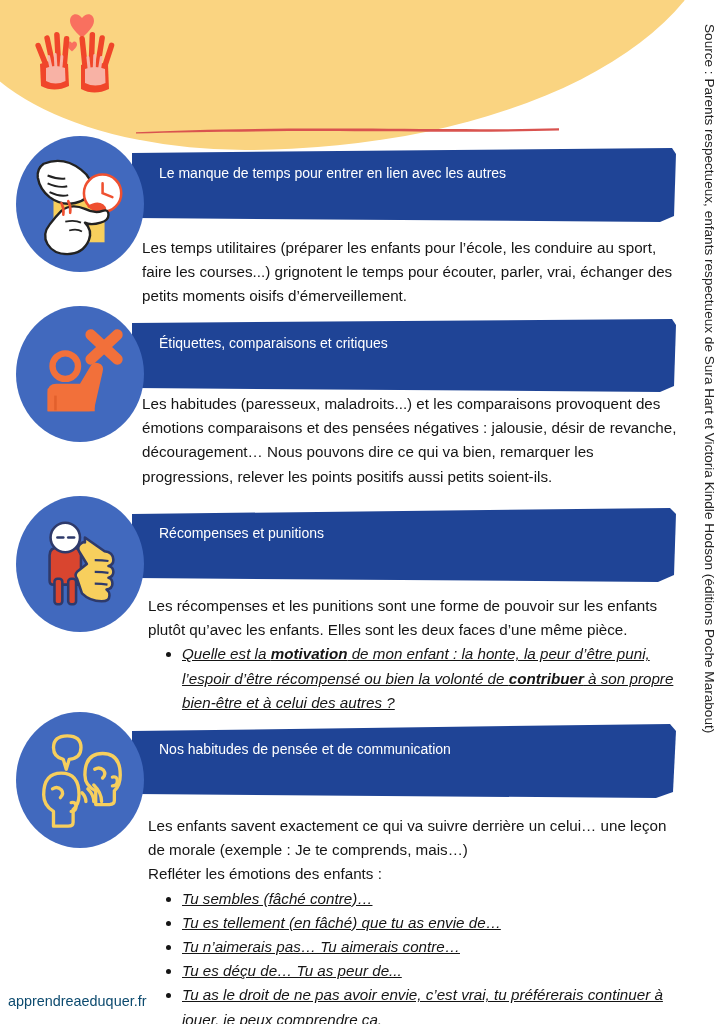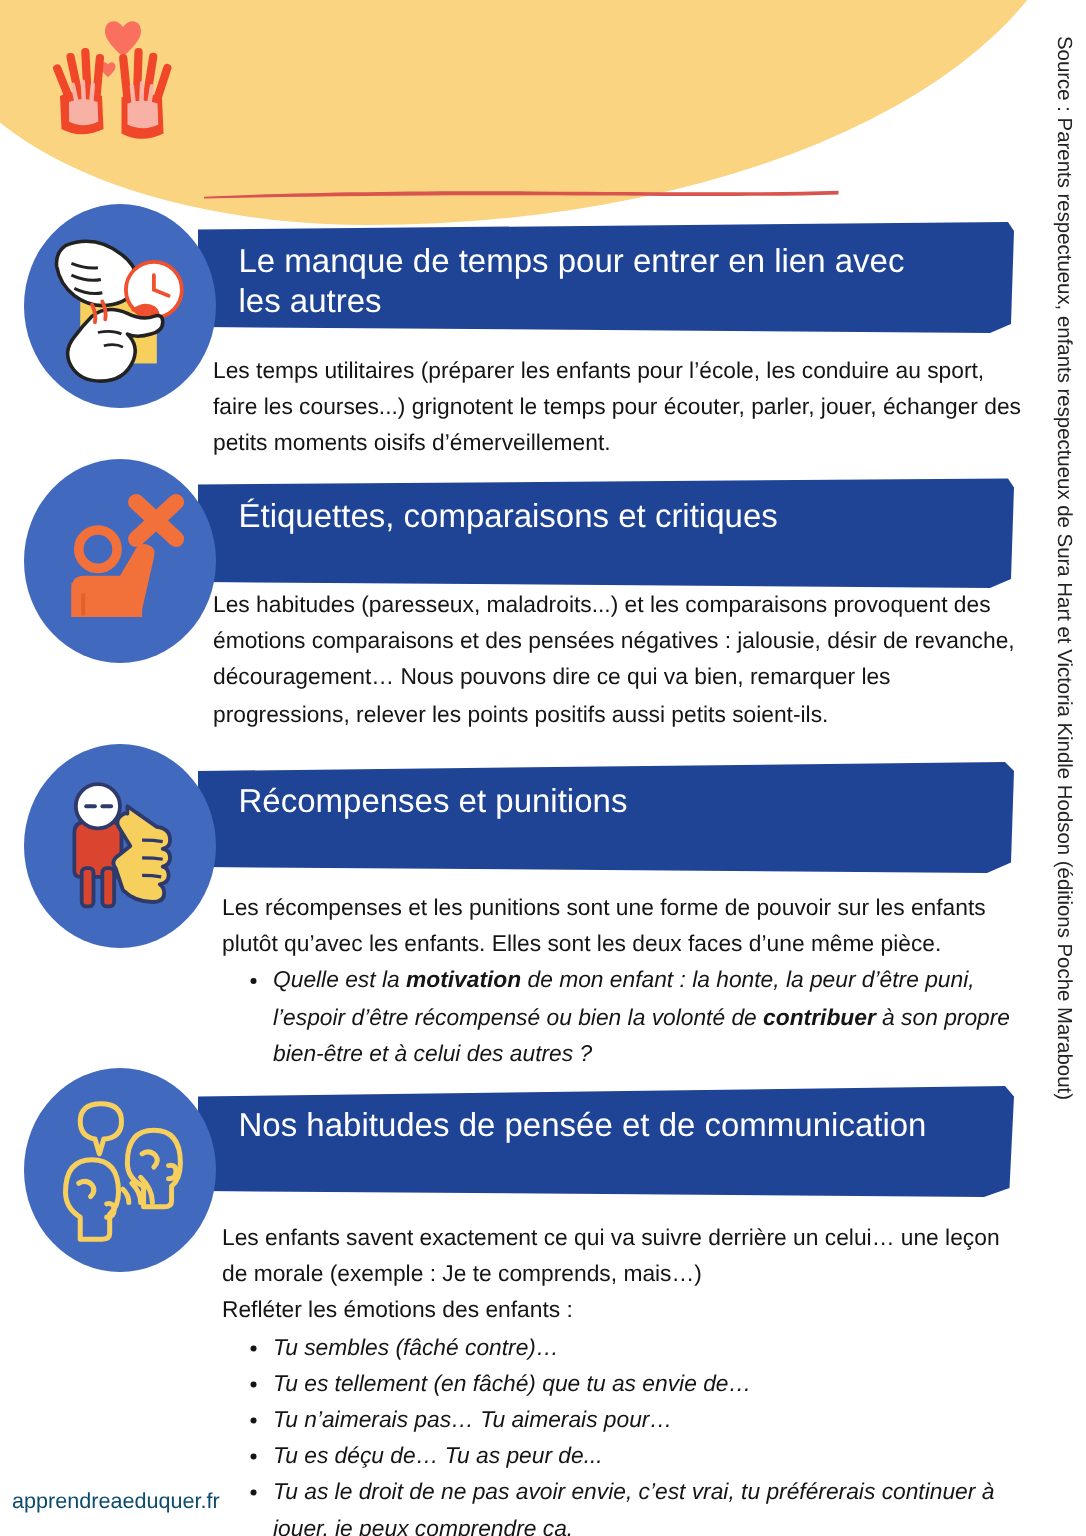--- a/index.html
+++ b/index.html
@@ -55,31 +55,31 @@
     display:flex;align-items:center;justify-content:center;
   }
   .icon-circle svg{display:block;}
   .banner{
     position:absolute;left:132px;top:12px;
     width:545px;height:74px;z-index:3;
   }
   .banner svg{position:absolute;left:0;top:0;}
   .banner-title{
     position:absolute;left:27px;top:12px;width:470px;
-    color:#ffffff;font-size:22px;line-height:27px;
+    color:#ffffff;font-size:14px;line-height:27px;
     z-index:4;
   }
   .body-text{
     position:absolute;left:142px;width:540px;
     font-size:15.2px;line-height:24.2px;color:#151515;
     z-index:2;
   }
   .body-text b{font-weight:normal;}
   ul.bullets{margin:0;padding-left:34px;list-style:disc;}
-  ul.bullets li{font-style:italic;line-height:24.2px;}
+  ul.bullets li{font-style:italic;line-height:24.2px;text-decoration:underline;}
   ul.bullets li b{font-style:italic;font-weight:bold;}
   ul.bullets.tight li{margin:0;}
 
   .footer-url{
     position:absolute;left:8px;top:993px;
     font-size:14.4px;color:#0c4a6e;z-index:6;
   }
 </style>
 </head>
 <body>
@@ -152,21 +152,21 @@
         <path d="M36 54 q3 6 2 12 M43 52 q3 6 2 12" fill="none" stroke="#ef5030" stroke-width="2.6" stroke-linecap="round"></path>
       </svg>
     </div>
     <div class="banner">
       <svg viewBox="0 0 545 74" width="545" height="74" preserveAspectRatio="none">
         <path d="M0 5 L540 0 L544 6 L542 68 L528 74 L4 70 L0 64 Z" fill="#1f4496"></path>
       </svg>
       <div class="banner-title">Le manque de temps pour entrer en lien avec les autres</div>
     </div>
     <div class="body-text" style="top:100px">
-      Les temps utilitaires (préparer les enfants pour l’école, les conduire au sport, faire les courses...) grignotent le temps pour <b>écouter</b>, parler, <b>jouer</b>, échanger des petits moments oisifs d’émerveillement.
+      Les temps utilitaires (préparer les enfants pour l’école, les conduire au sport, faire les courses...) grignotent le temps pour <b>écouter</b>, parler, <b>vrai</b>, échanger des petits moments oisifs d’émerveillement.
     </div>
   </div>
 
   <div class="section" style="top:306px">
     <div class="icon-circle">
       <svg viewBox="0 0 110 110" width="108" height="112">
         <g fill="none" stroke="#f2703a" stroke-width="6.5" stroke-linecap="round" stroke-linejoin="round">
           <circle cx="40" cy="47" r="13"></circle>
         </g>
         <path d="M22 92 L22 74 q0 -9 9 -9 L55 65 L65 48 q3 -6 9 -4 q6 2 4 9 L70 88 q-1 5 -6 5 L22 93 Z" fill="#f2703a"></path>
@@ -237,21 +237,21 @@
         <path d="M0 7 L538 0 L544 7 L541 68 L524 74 L4 70 L0 64 Z" fill="#1f4496"></path>
       </svg>
       <div class="banner-title">Nos habitudes de pensée et de communication</div>
     </div>
     <div class="body-text" style="top:102px;left:148px;width:534px">
       Les enfants savent exactement ce qui va suivre derrière un <b>celui</b>… une <b>leçon de morale</b> (exemple : Je te comprends, mais…)<br>
       Refléter les <b>émotions</b> des enfants :
       <ul class="bullets tight">
         <li>Tu sembles (fâché contre)…</li>
         <li>Tu es tellement (en fâché) que tu as envie de…</li>
-        <li>Tu n’aimerais pas… Tu aimerais pour…</li>
+        <li>Tu n’aimerais pas… Tu aimerais contre…</li>
         <li>Tu es déçu de… Tu as peur de...</li>
         <li>Tu as le droit de ne pas avoir envie, c’est vrai, tu préférerais continuer à jouer, je peux comprendre ça.</li>
       </ul>
     </div>
   </div>
 
   <div class="footer-url">apprendreaeduquer.fr</div>
 
 </div>
 

